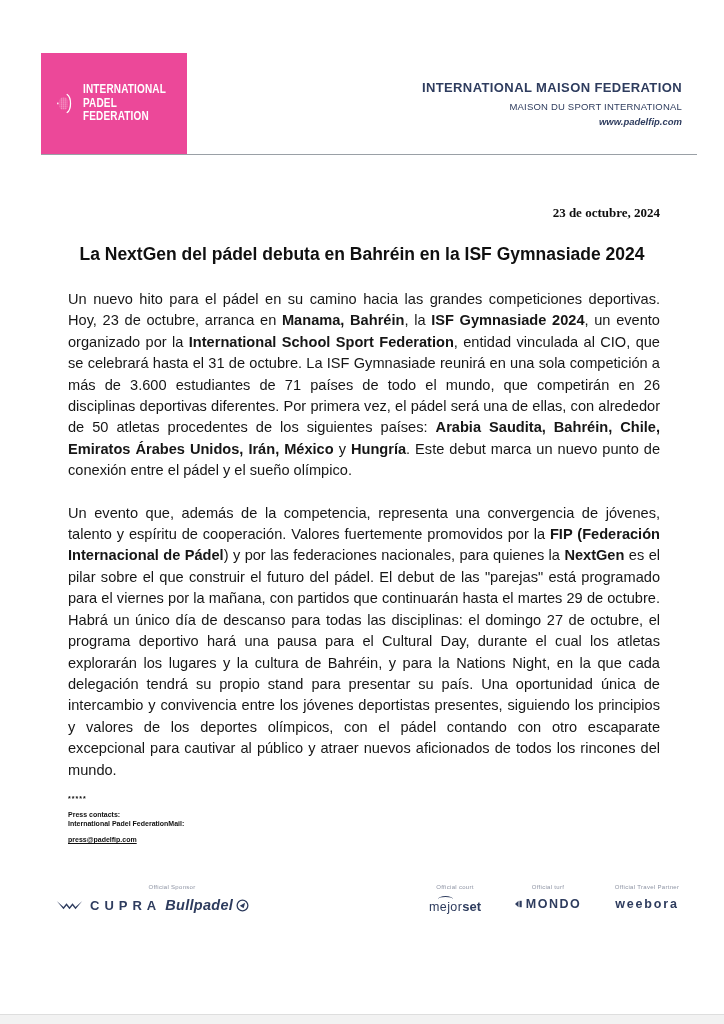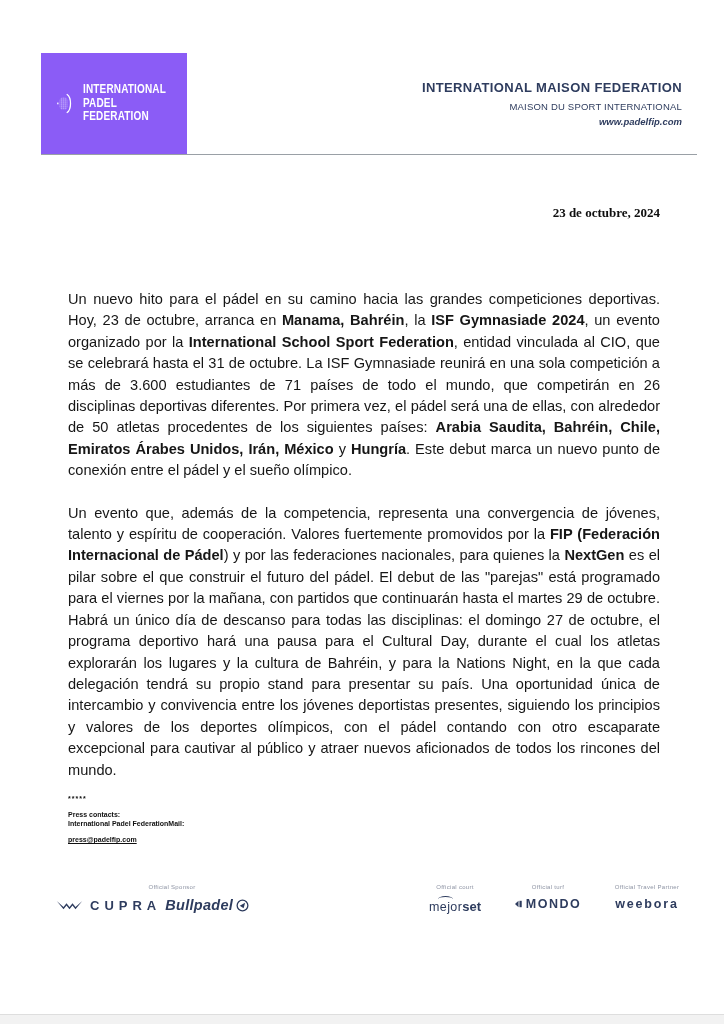--- a/index.html
+++ b/index.html
@@ -4,21 +4,21 @@
 <style>
   html,body { margin:0; padding:0; background:#ffffff; }
   .page {
     position:relative; width:724px; height:1024px; background:#ffffff;
     font-family:"Liberation Sans", sans-serif; overflow:hidden;
   }
 
   
   .logo-block {
     position:absolute; left:41px; top:53px; width:146px; height:101px;
-    background:#8b5cf6; display:flex; align-items:center;
+    background:#ec4899; display:flex; align-items:center;
     padding-left:16px; box-sizing:border-box; gap:9px;
   }
   .logo-text {
     color:#fff; font-weight:bold; font-size:12.5px; line-height:13.5px;
     letter-spacing:0.2px; transform:scaleX(0.8); transform-origin:left center;
     white-space:nowrap;
   }
   .header-right { position:absolute; top:80px; right:42px; text-align:right; color:#2e3c5e; }
   .header-org { font-size:13px; font-weight:bold; letter-spacing:0.4px; margin-bottom:5px; }
   .header-addr { font-size:9.5px; font-weight:400; line-height:14.5px; letter-spacing:0.2px; }
@@ -101,20 +101,21 @@
     <div class="header-right">
       <div class="header-org">INTERNATIONAL MAISON FEDERATION</div>
       <div class="header-addr">MAISON DU SPORT INTERNATIONAL</div>
       <a href="#" class="header-site">www.padelfip.com</a>
     </div>
 
     <div class="header-rule"></div>
   </header>
 
   <div class="doc-date">23 de octubre, 2024</div>
+  <h1 class="doc-title">La NextGen del pádel debuta en Bahréin en la ISF Gymnasiade 2024</h1>
 
   <div class="body-text">
     <p><span>Un nuevo hito para el pádel en su camino hacia las grandes competiciones deportivas. Hoy, 23 de octubre, arranca en </span><b>Manama, Bahréin</b><span>, la </span><b>ISF Gymnasiade 2024</b><span>, un evento organizado por la </span><b>International School Sport Federation</b><span>, entidad vinculada al CIO, que se celebrará hasta el 31 de octubre. La ISF Gymnasiade reunirá en una sola competición a más de 3.600 estudiantes de 71 países de todo el mundo, que competirán en 26 disciplinas deportivas diferentes. Por primera vez, el pádel será una de ellas, con alrededor de 50 atletas procedentes de los siguientes países: </span><b>Arabia Saudita, Bahréin, Chile, Emiratos Árabes Unidos, Irán, México</b><span> y </span><b>Hungría</b><span>. Este debut marca un nuevo punto de conexión entre el pádel y el sueño olímpico.</span></p>
     <p><span>Un evento que, además de la competencia, representa una convergencia de jóvenes, talento y espíritu de cooperación. Valores fuertemente promovidos por la </span><b>FIP (Federación Internacional de Pádel</b><span>) y por las federaciones nacionales, para quienes la </span><b>NextGen</b><span> es el pilar sobre el que construir el futuro del pádel. El debut de las "parejas" está programado para el viernes por la mañana, con partidos que continuarán hasta el martes 29 de octubre. Habrá un único día de descanso para todas las disciplinas: el domingo 27 de octubre, el programa deportivo hará una pausa para el Cultural Day, durante el cual los atletas explorarán los lugares y la cultura de Bahréin, y para la Nations Night, en la que cada delegación tendrá su propio stand para presentar su país. Una oportunidad única de intercambio y convivencia entre los jóvenes deportistas presentes, siguiendo los principios y valores de los deportes olímpicos, con el pádel contando con otro escaparate excepcional para cautivar al público y atraer nuevos aficionados de todos los rincones del mundo.</span></p>
   </div>
 
   <div class="press">
     <div class="press-stars">*****</div>
     <div class="press-line">Press contacts:</div>
     <div class="press-line">International Padel FederationMail:</div>

